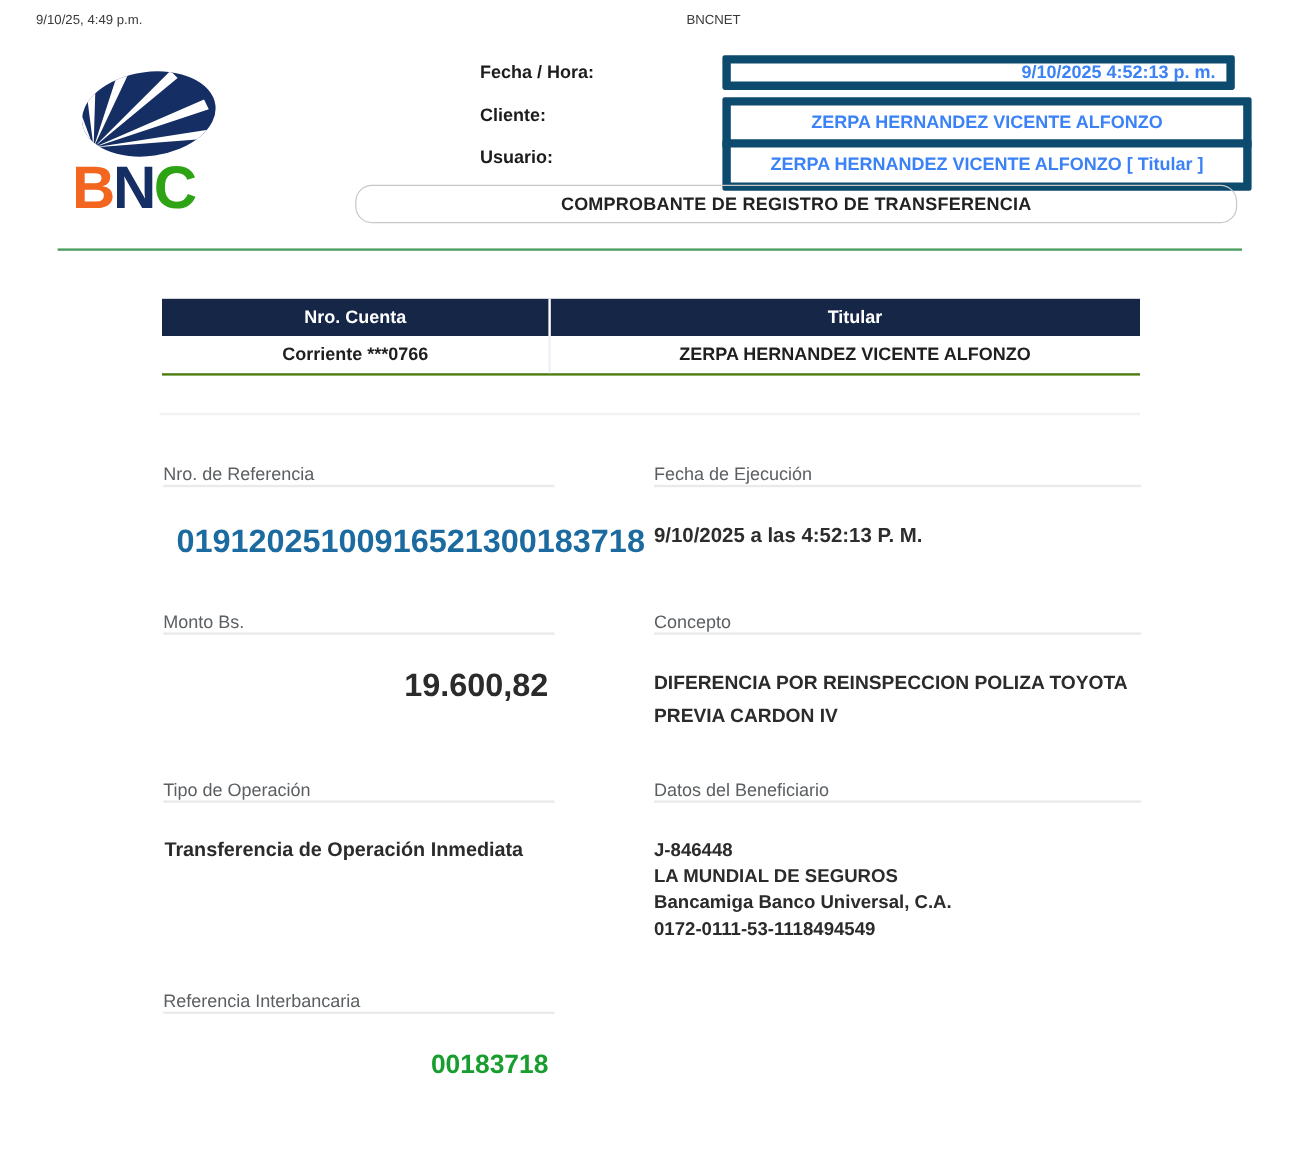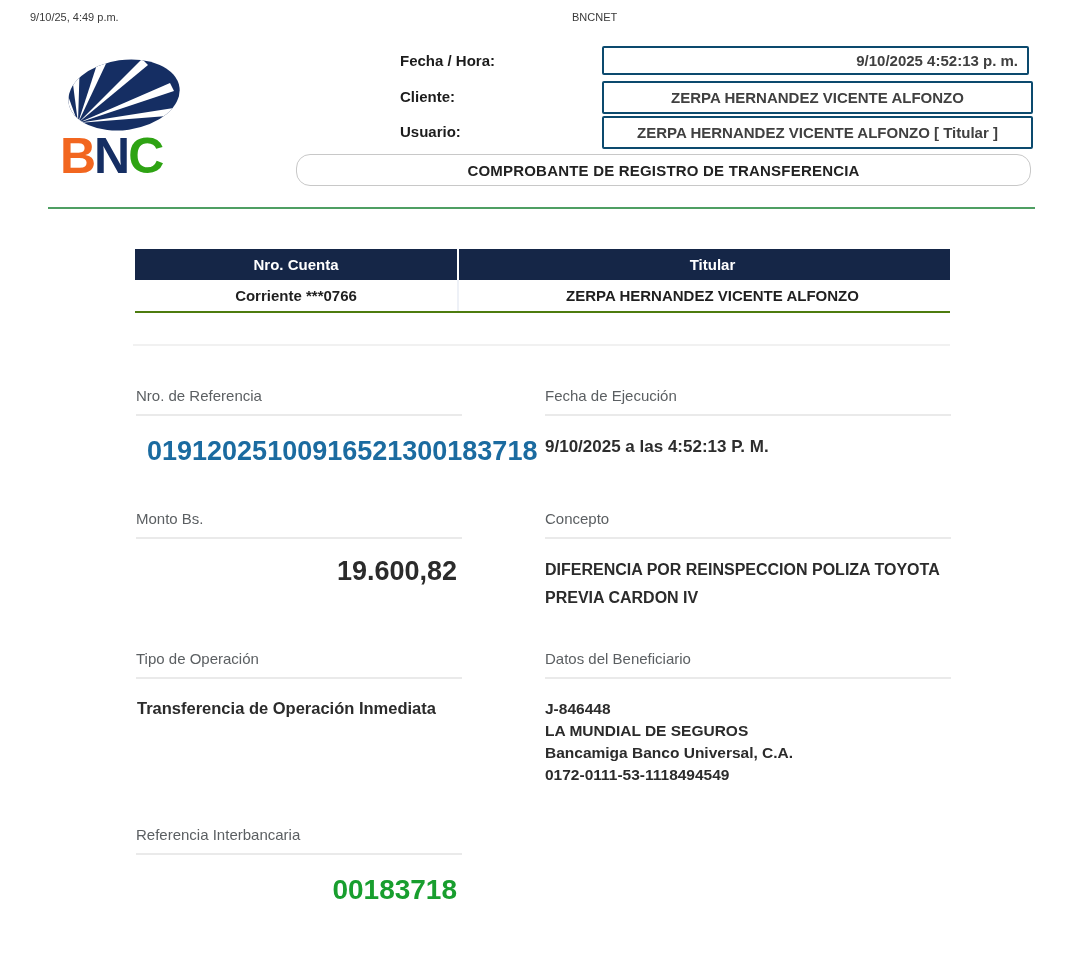--- a/index.html
+++ b/index.html
@@ -10,22 +10,22 @@
   .topbar-text{position:absolute;top:11px;font-size:11px;color:#3a3a3a;white-space:nowrap;}
   .print-date{left:30px;}
   .site-name{left:572px;}
 
   
   .logo{position:absolute;left:58px;top:55px;width:132px;height:126px;}
 
   
   .hrow-label{position:absolute;left:400px;width:195px;text-align:left;
               font-size:15px;font-weight:bold;color:#1c1c1c;white-space:nowrap;}
-  .hbox{position:absolute;left:602px;width:427px;height:29px;border:2px solid #0c4a6e;
-        border-radius:2px;background:#fff;font-size:15px;font-weight:bold;color:#404040;
+  .hbox{position:absolute;left:602px;width:427px;height:29px;border:7px solid #0c4a6e;
+        border-radius:2px;background:#fff;font-size:15px;font-weight:bold;color:#3b82f6;
         display:flex;align-items:center;justify-content:center;white-space:nowrap;}
   .hbox.right{justify-content:flex-end;padding-right:9px;box-sizing:border-box;}
   .lbl1{top:52px}.lbl2{top:88px}.lbl3{top:123px}
   .box1{top:46px}.box2{top:81px}.box3{top:116px}
 
   .title-box{position:absolute;left:296px;top:154px;width:733px;height:30px;
              border:1px solid #c8c8c8;border-radius:14px;display:flex;align-items:center;
              justify-content:center;font-size:15px;font-weight:bold;color:#222;
              letter-spacing:.2px;white-space:nowrap;}
   .green-rule{position:absolute;left:48px;top:207px;width:987px;height:2px;background:#4f9f63;}
@@ -36,39 +36,39 @@
   .acct-row{display:flex;background:#ffffff;font-weight:bold;font-size:15px;color:#1f1f1f;
             border-bottom:2px solid #4d7c0f;}
   .c1{width:322px;display:flex;align-items:center;justify-content:center;height:31px;}
   .c2{flex:1;display:flex;align-items:center;justify-content:center;height:31px;padding-left:16px;}
   .acct-head .c1{border-right:2px solid #ffffff;}
   .acct-row .c1{border-right:2px solid #eef1f7;}
 
   .sep{position:absolute;left:133px;top:344px;width:817px;height:2px;background:#f1f1f1;}
 
   
-  .sec-label{position:absolute;font-size:15px;color:#5b5f62;padding-bottom:10px;
+  .sec-label{position:absolute;font-size:15px;color:#5b5f62;padding-bottom:0;
              border-bottom:2px solid #eaeaea;box-sizing:border-box;}
   .col-l{left:136px;width:326px;}
   .col-r{left:545px;width:406px;}
   .row1{top:387px}.row2{top:510px}.row3{top:650px}.row4{top:826px}
 
   .val-ref{position:absolute;left:147px;top:436px;font-size:27px;font-weight:bold;
            color:#1b6ba0;white-space:nowrap;letter-spacing:0px;}
   .val-exec{position:absolute;left:545px;top:437px;font-size:17px;font-weight:bold;color:#2d2d2d;white-space:nowrap;}
   .val-amount{position:absolute;left:136px;top:556px;width:321px;text-align:right;
               font-size:27px;font-weight:bold;color:#2b2b2b;}
   .val-concept{position:absolute;left:545px;top:556px;width:412px;font-size:16px;
                font-weight:bold;color:#2b2b2b;line-height:28px;}
   .val-optype{position:absolute;left:137px;top:699px;font-size:16.5px;font-weight:bold;color:#2b2b2b;white-space:nowrap;}
   .val-benef{position:absolute;left:545px;top:698px;font-size:15.5px;font-weight:bold;
              color:#2b2b2b;line-height:22px;}
   .val-benef div{white-space:nowrap;}
   .val-interbank{position:absolute;left:136px;top:874px;width:321px;text-align:right;
-                 font-size:28px;font-weight:bold;color:#189e2e;}
+                 font-size:22px;font-weight:bold;color:#189e2e;}
 </style>
 </head>
 <body>
 
 <div class="page">
 
   <div class="topbar-text print-date">9/10/25, 4:49 p.m.</div>
   <div class="topbar-text site-name">BNCNET</div>
 
   <div class="logo">

